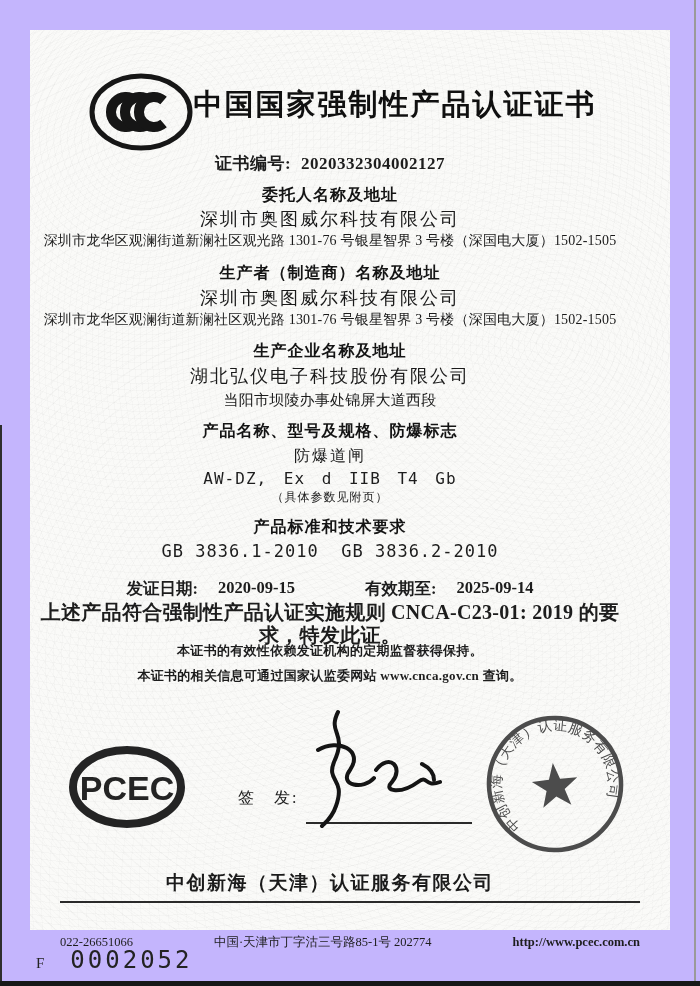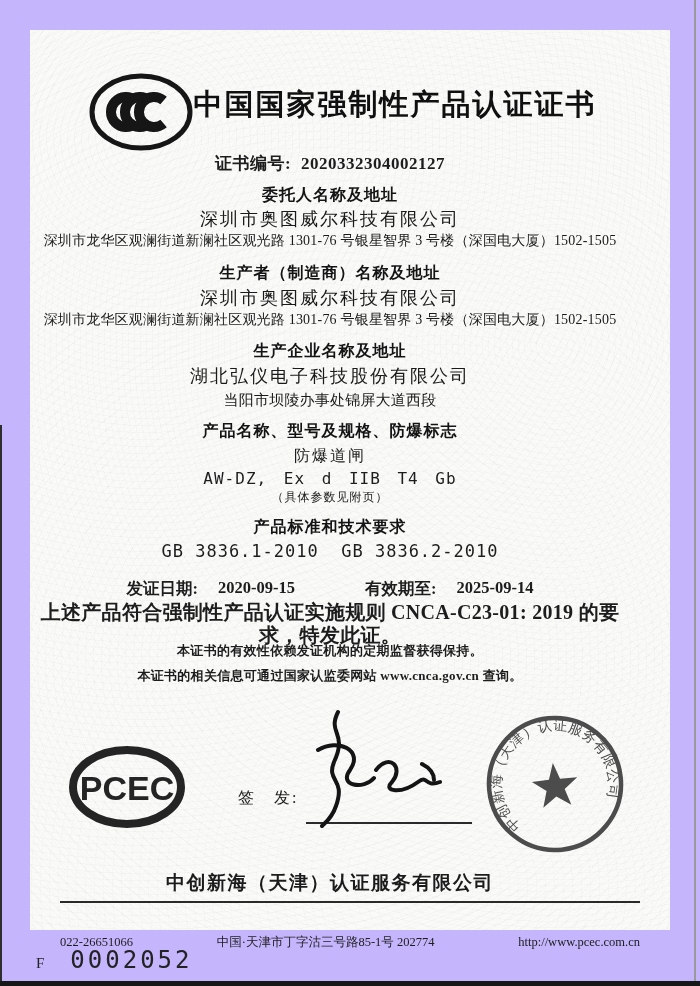--- a/index.html
+++ b/index.html
@@ -40,21 +40,21 @@
   .statement{top:571px;font-size:20px;font-weight:bold;letter-spacing:.3px;}
   .dates-row{position:absolute;top:548px;left:0;right:40px;display:flex;justify-content:center;gap:70px;font-weight:bold;font-size:16.5px;}
   .dates-row .pair{display:flex;gap:20px;}
   .note{font-size:13px;font-weight:bold;letter-spacing:.3px;}
   .sign-label{position:absolute;left:208px;top:758px;font-size:16px;letter-spacing:2px;}
   .sig-line{position:absolute;left:276px;top:792px;width:166px;height:1.5px;background:#2a2a2a;}
   .issuer{top:842px;font-size:19px;letter-spacing:1.5px;font-weight:600;
     font-family:"Liberation Sans","DejaVu Sans",sans-serif;color:#1b1b1b;}
   .footer-rule{position:absolute;left:30px;right:30px;top:871px;height:1.5px;background:#2a2a2a;}
   .footer-row{position:absolute;left:30px;right:30px;top:881px;display:flex;justify-content:space-between;align-items:center;font-size:12.5px;margin-top:23px;}
-  .footer-row .url{font-weight:normal;}
+  .footer-row .url{font-weight:bold;}
   .serial{position:absolute;left:36px;top:946px;display:flex;align-items:baseline;gap:26px;color:#232323;}
   .serial .pfx{font-size:15px;font-family:"Liberation Serif",serif;}
   .serial .num{font-size:24px;letter-spacing:3px;font-family:"DejaVu Sans Mono","Liberation Mono",monospace;}
   svg{display:block;}
   .ccc{position:absolute;left:58px;top:42px;}
   .pcec{position:absolute;left:38px;top:716px;}
   .sig{position:absolute;left:242px;top:664px;}
   .stamp{position:absolute;left:455px;top:684px;transform:rotate(-6deg);}
 </style>
 </head>

